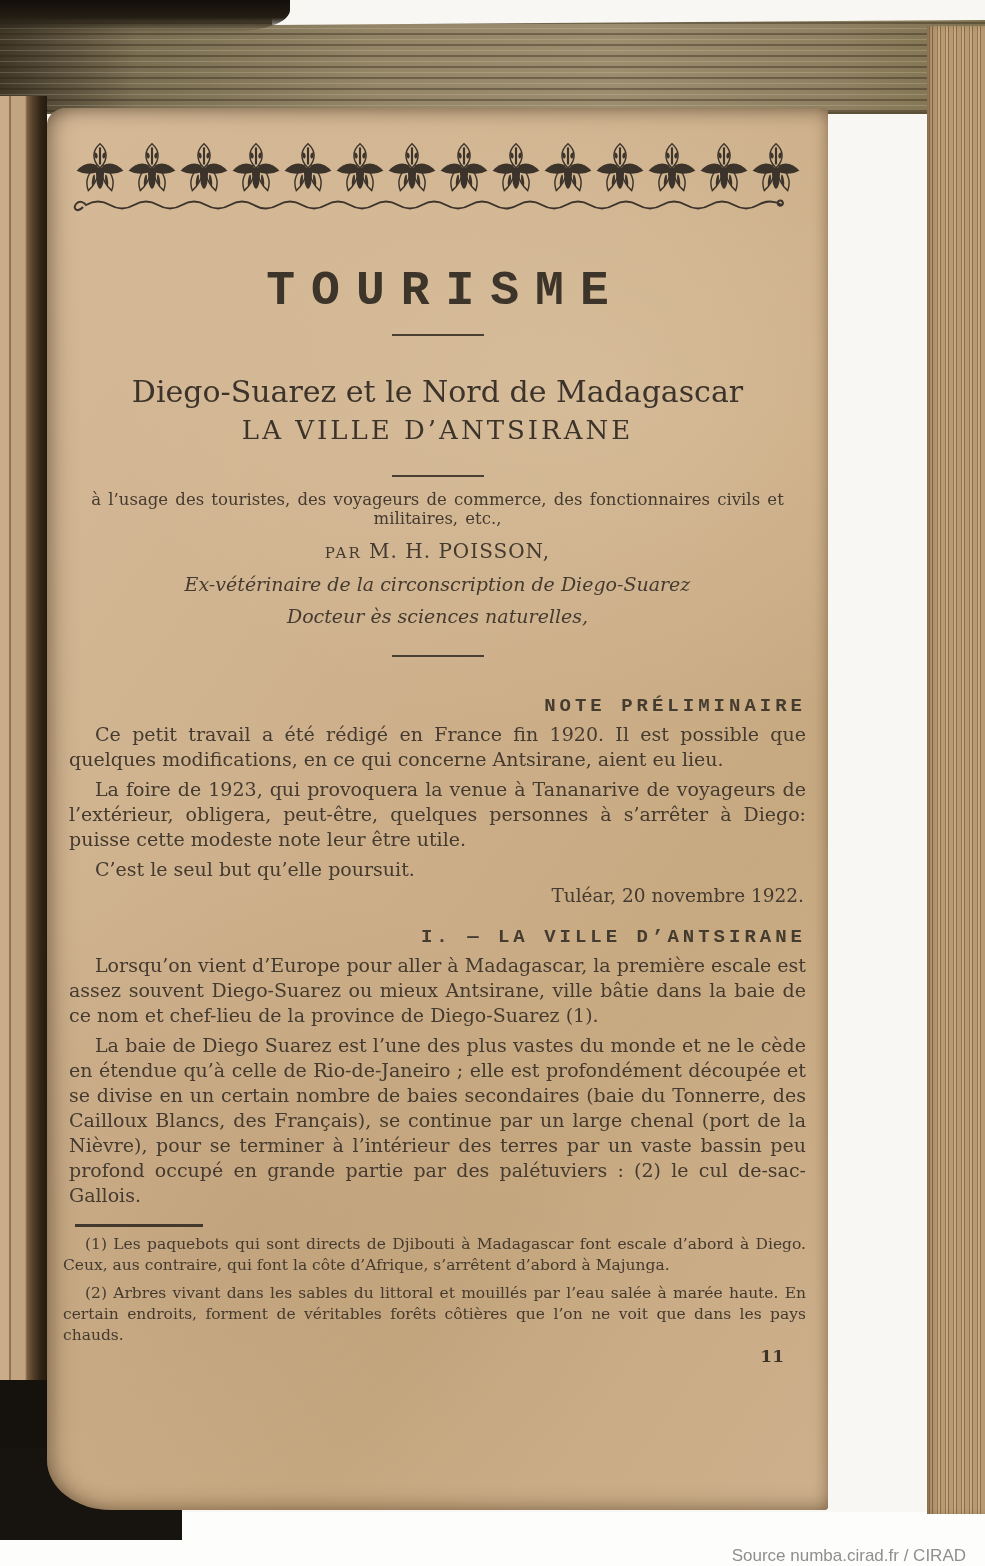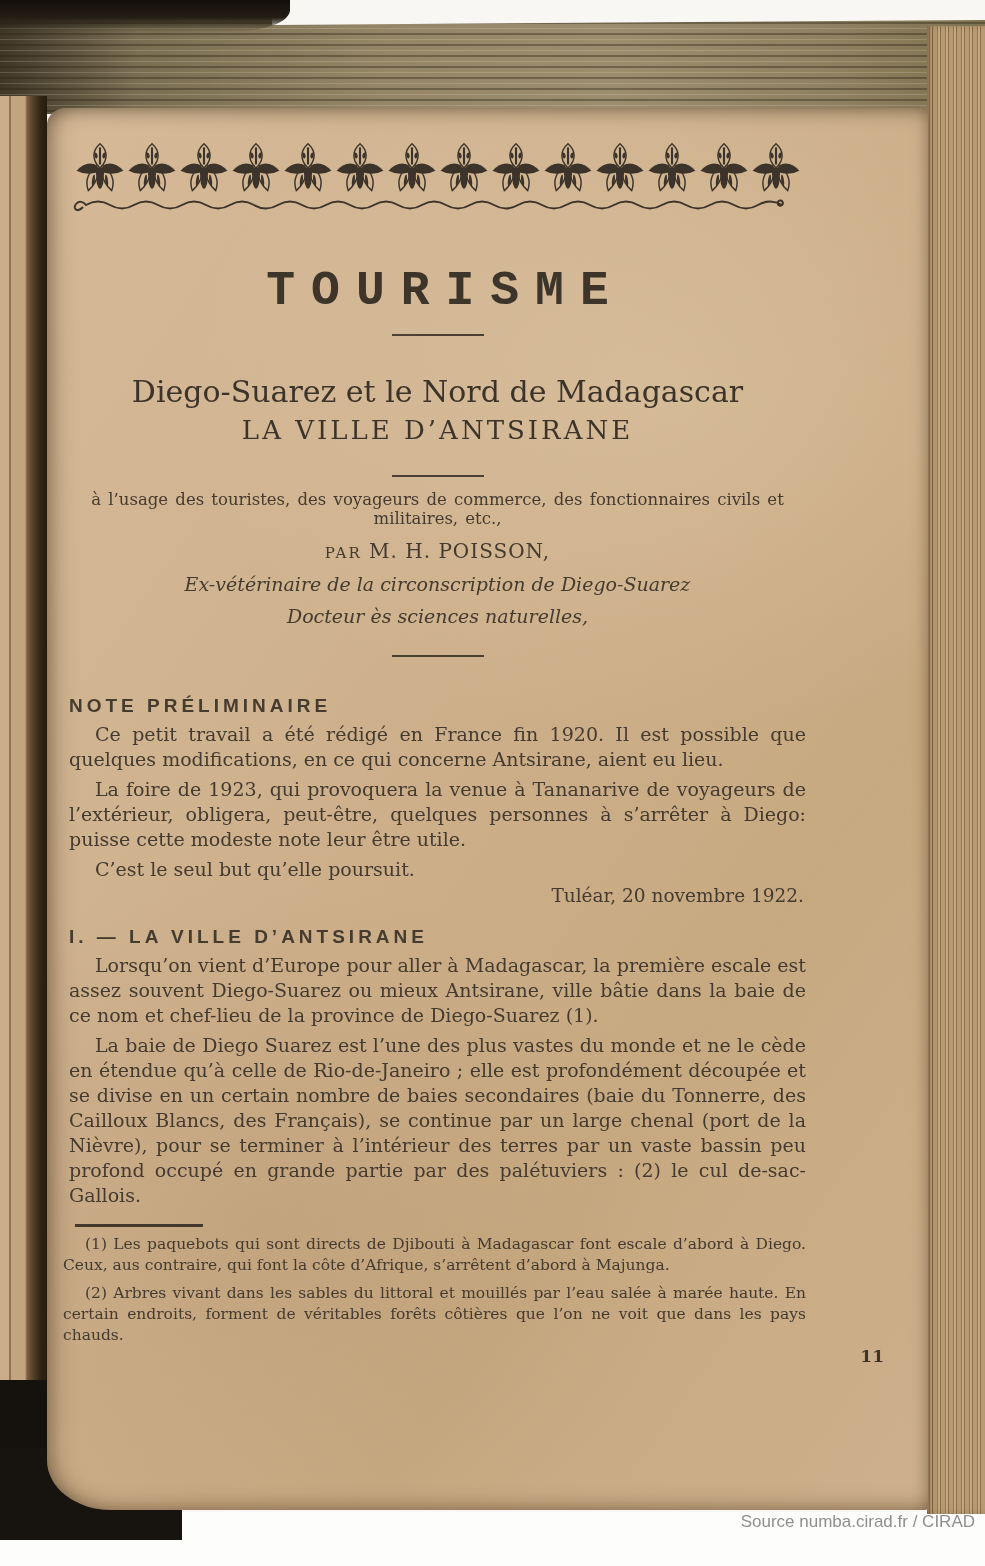--- a/index.html
+++ b/index.html
@@ -45,28 +45,28 @@
         #b79a74 0 2px,#96794f 2px 3px,#c4a87f 3px 5px,#8a6d49 5px 6px,#b79b73 6px 8px),
       #ad9069;
     box-shadow:inset 6px 0 8px -4px rgba(60,40,20,.55);
   }
   .black-corner {
     position:absolute; left:0; top:1448px; width:182px; height:92px; z-index:4;
     background:#17130e; border-top-right-radius:140px 58px;
   }
   .source-bar {
     position:absolute; left:0; top:1512px; width:985px; height:54px; z-index:1;
-    background:#fdfdfc; display:flex; align-items:flex-start; justify-content:flex-end;
-    padding-right:10px;
+    background:#fdfdfc; display:flex; align-items:flex-end; justify-content:flex-end;
+    padding-right:19px;
     font-family:"Liberation Sans","DejaVu Sans",sans-serif;
     font-size:17px; color:#8f8f8f;
   }
   
   .page {
-    position:absolute; left:47px; top:108px; width:881px; height:1402px; z-index:5;
+    position:absolute; left:47px; top:108px; width:781px; height:1402px; z-index:5;
     background:
       radial-gradient(ellipse 700px 500px at 70% 20%, rgba(255,240,214,.18), rgba(0,0,0,0) 70%),
       radial-gradient(ellipse 600px 500px at 25% 80%, rgba(120,85,50,.10), rgba(0,0,0,0) 70%),
       linear-gradient(125deg,#d6ba98 0%,#cfb28e 35%,#c7a981 70%,#cdb08c 100%);
     border-radius:20px 3px 3px 64px / 16px 3px 3px 50px;
     box-shadow:
       inset 16px 0 24px -12px rgba(70,50,30,.5),
       inset -8px 0 16px -8px rgba(90,65,40,.4),
       inset 0 12px 20px -12px rgba(60,45,30,.55),
       inset 0 -14px 22px -14px rgba(70,50,30,.45);
@@ -91,22 +91,22 @@
   .subtitle2 { margin-top:6px; text-align:center; font-size:26px; letter-spacing:3px; color:#3c332a; }
   .r2 { margin-top:30px; }
   .guide-title { margin-top:36px; text-align:center; font-size:24px; font-weight:bold; word-spacing:5px; color:#43392d; }
   .guide-sub1 { margin-top:13px; text-align:center; font-size:16.5px; word-spacing:2px; }
   .guide-sub2 { margin-top:13px; text-align:center; font-size:19px; }
   .byline { margin-top:11px; text-align:center; font-size:20px; letter-spacing:1px; }
   .byline .par { font-size:15px; letter-spacing:2px; }
   .author { margin-top:10px; text-align:center; font-size:19px; font-style:italic; }
   .r3 { margin-top:28px; }
   .sec-heading {
-    margin-top:38px; text-align:left;
-    font-family:Liberation Sans, sans-serif;
+    margin-top:38px; text-align:right;
+    font-family:Liberation Mono, monospace;
     font-weight:bold; font-size:19px; letter-spacing:4px; color:#453b2f;
   }
   
   .body p { margin-top:5px; font-size:19px; line-height:25px; text-align:justify; text-indent:26px; }
   .italic { font-style:italic; }
   .dateline { margin-top:3px; text-align:right; font-size:18.5px; padding-right:2px; }
   .sec2 { margin-top:20px; }
   
   .fn-rule { border:0; border-top:3px solid #42382c; width:128px; margin:16px 0 0 6px; }
   .footnotes p { margin-top:7px; font-size:15.5px; line-height:21px; text-align:justify; text-indent:22px; margin-left:-6px; }

